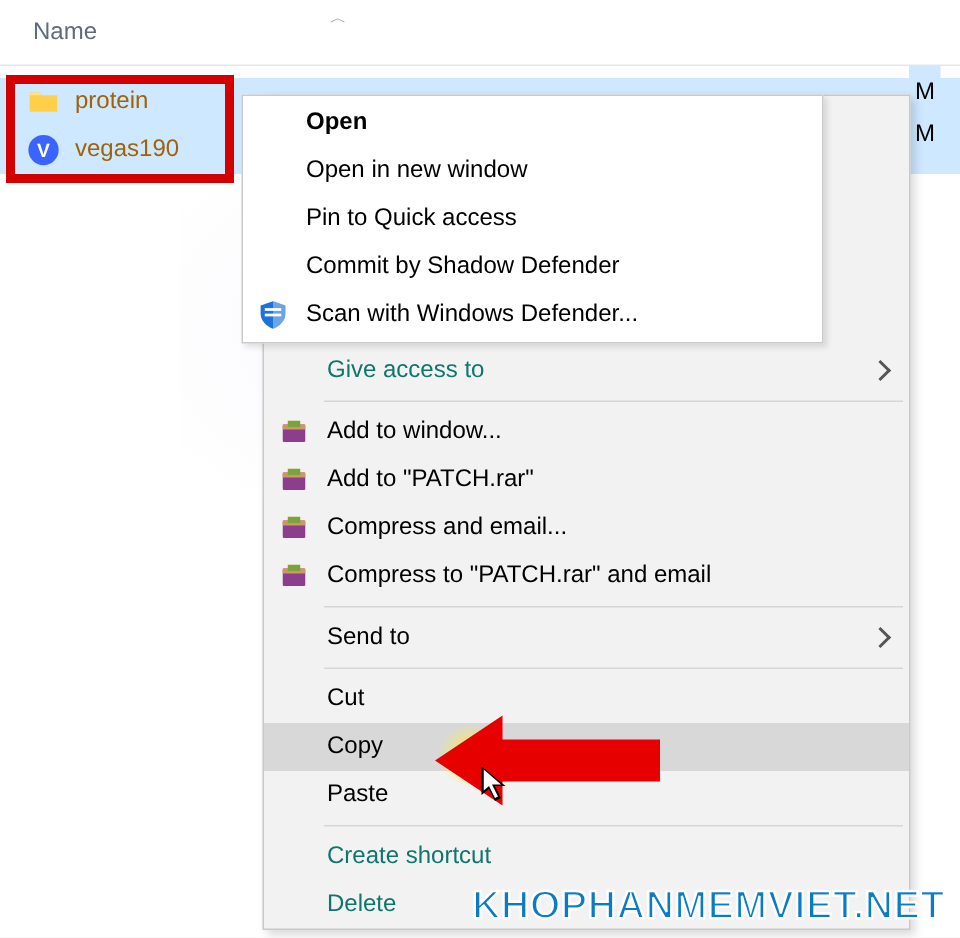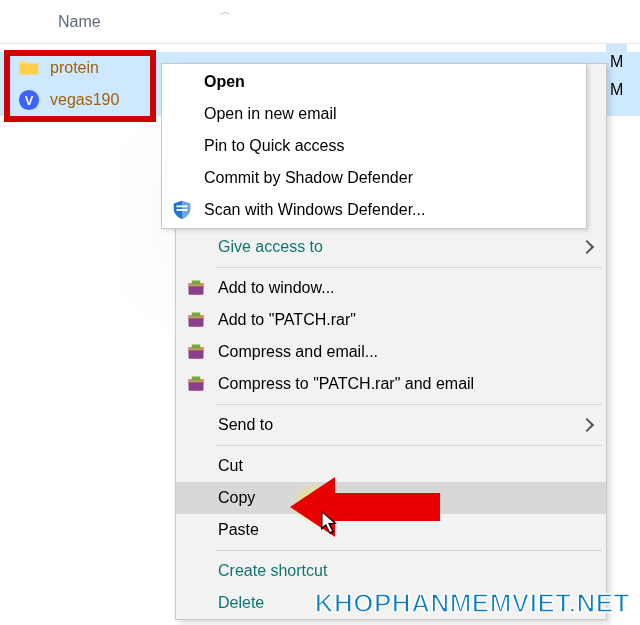--- a/index.html
+++ b/index.html
@@ -14,21 +14,20 @@
     position: relative;
   }
   .column-header {
     display: flex;
     height: 44px;
     align-items: center;
     border-bottom: 1px solid #e6e6e6;
     color: #5f6b7a;
     font-size: 16px;
     position: relative;
-    padding-left: 36px;
   }
   .column-header .col-name { padding-left: 22px; width: 225px; }
   .column-header .sort-ind { position: absolute; left: 220px; top: 4px; font-size: 11px; color: #9aa3ad;}
   .column-header .col-date { padding-left: 230px; }
   .file-area {
     position: relative;
     padding-top: 8px;
   }
   .sel-box {
     position: absolute;
@@ -72,21 +71,21 @@
     background: #f2f2f2;
     border: 1px solid #c9c9c9;
     box-shadow: 3px 3px 6px rgba(0,0,0,0.15);
     z-index: 10;
   }
   .ctx-top {
     background: #fff;
     border-bottom: 1px solid #dcdcdc;
     margin: -1px -1px 0 -1px;
     border: 1px solid #c9c9c9;
-    width: 426px;
+    width: 388px;
     position: relative;
     left: -14px;
     box-shadow: 2px 2px 4px rgba(0,0,0,0.12);
     padding-top:2px;
     padding-bottom:2px;
   }
   .mi {
     display: flex;
     align-items: center;
     height: 32px;
@@ -198,21 +197,21 @@
   <div class="date-strip" style="white-space:pre;">M
 M</div>
 </div>
 
 <div class="ctx">
   <div class="ctx-top">
     <div class="mi bold">
         <span>Open</span>
       </div>
     <div class="mi">
-        <span>Open in new email</span>
+        <span>Open in new window</span>
       </div>
     <div class="mi">
         <span>Pin to Quick access</span>
       </div>
     <div class="mi">
         <span>Commit by Shadow Defender</span>
       </div>
     <div class="mi">
       <span class="mi-icon">
         <svg viewBox="0 0 24 24" width="22" height="22">

